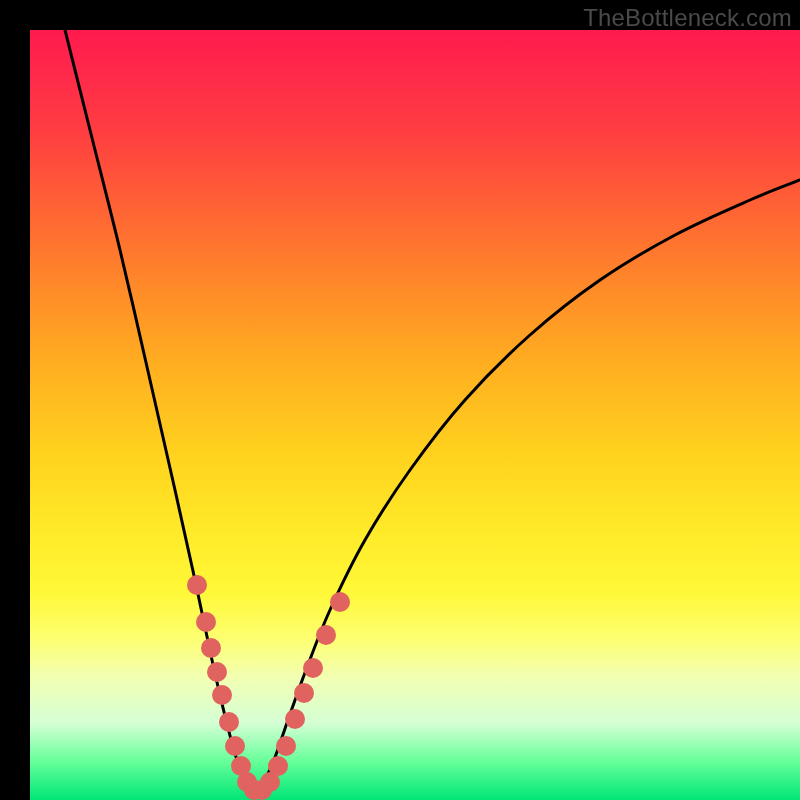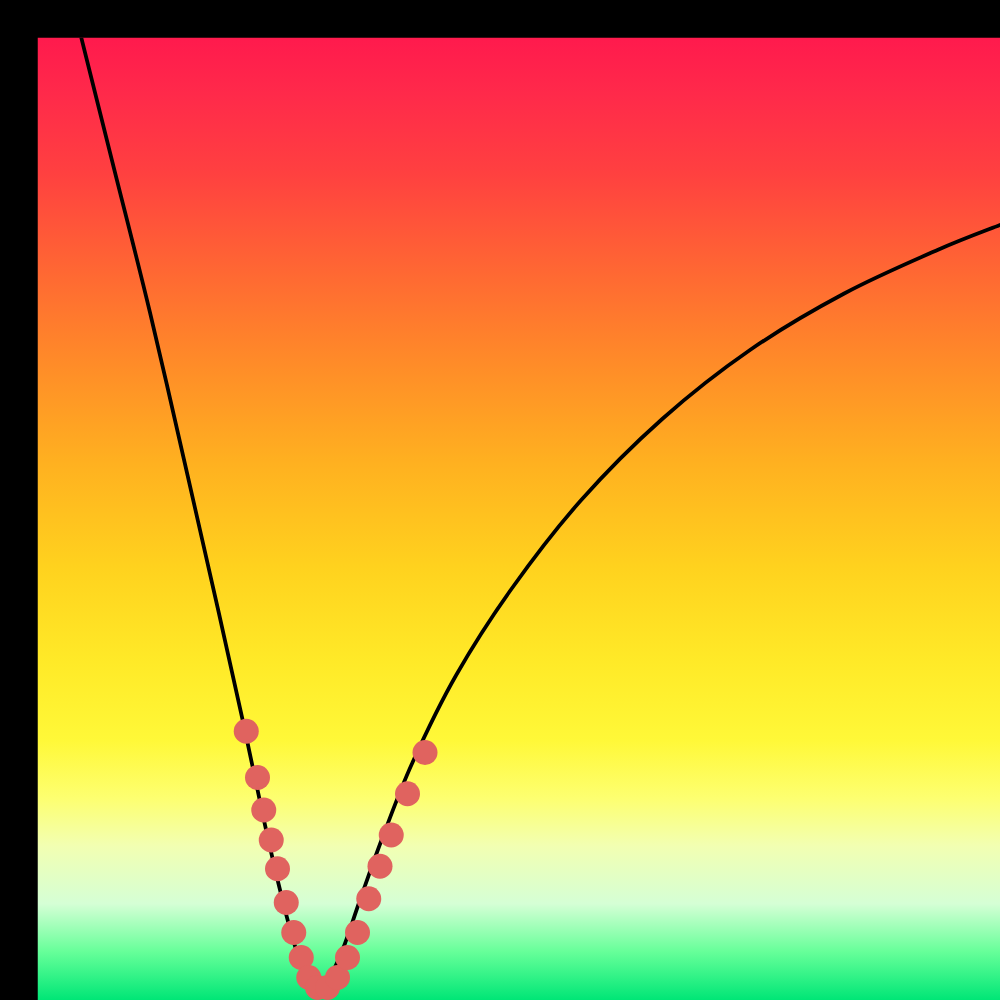--- a/index.html
+++ b/index.html
@@ -89,13 +89,14 @@
           <circle cx="248" cy="736" r="10" fill="#e0635f"></circle>
           <circle cx="256" cy="716" r="10" fill="#e0635f"></circle>
           <circle cx="265" cy="689" r="10" fill="#e0635f"></circle>
           <circle cx="274" cy="663" r="10" fill="#e0635f"></circle>
           <circle cx="283" cy="638" r="10" fill="#e0635f"></circle>
           <circle cx="296" cy="605" r="10" fill="#e0635f"></circle>
           <circle cx="310" cy="572" r="10" fill="#e0635f"></circle>
         </g>
     </svg>
   </div>
+  <div class="watermark">TheBottleneck.com</div>
 </div>
 
 </body></html>

